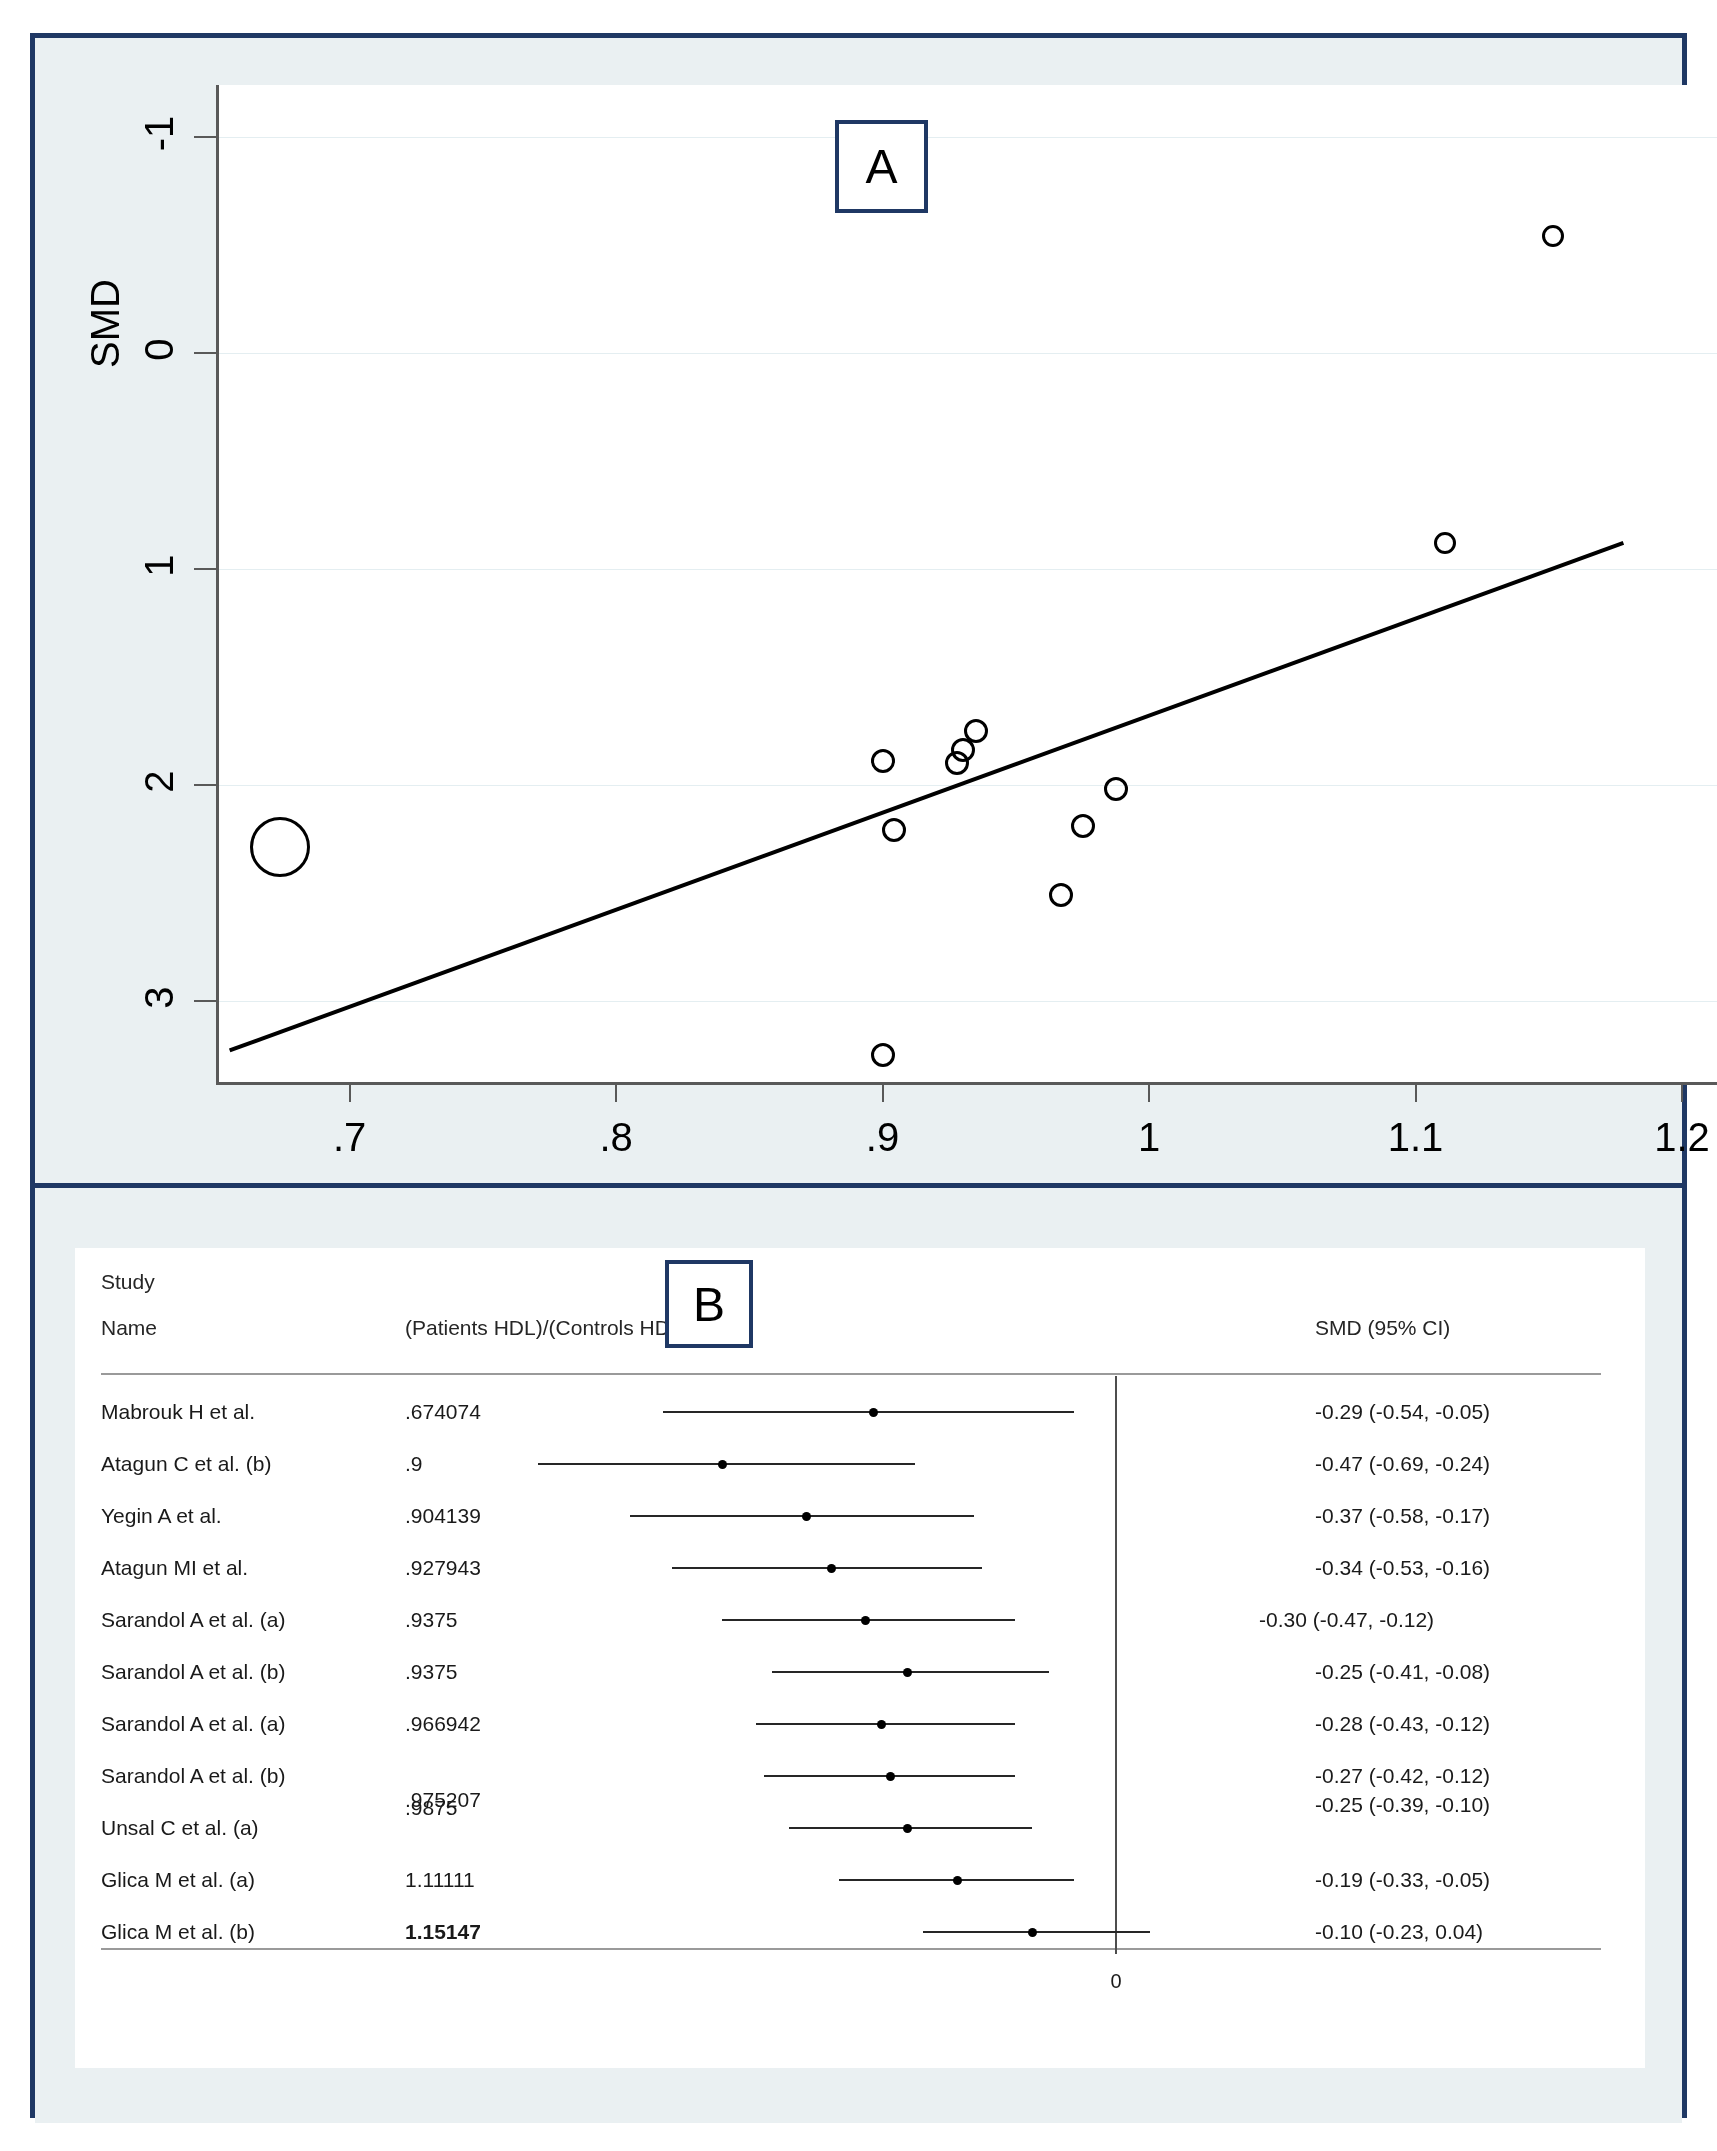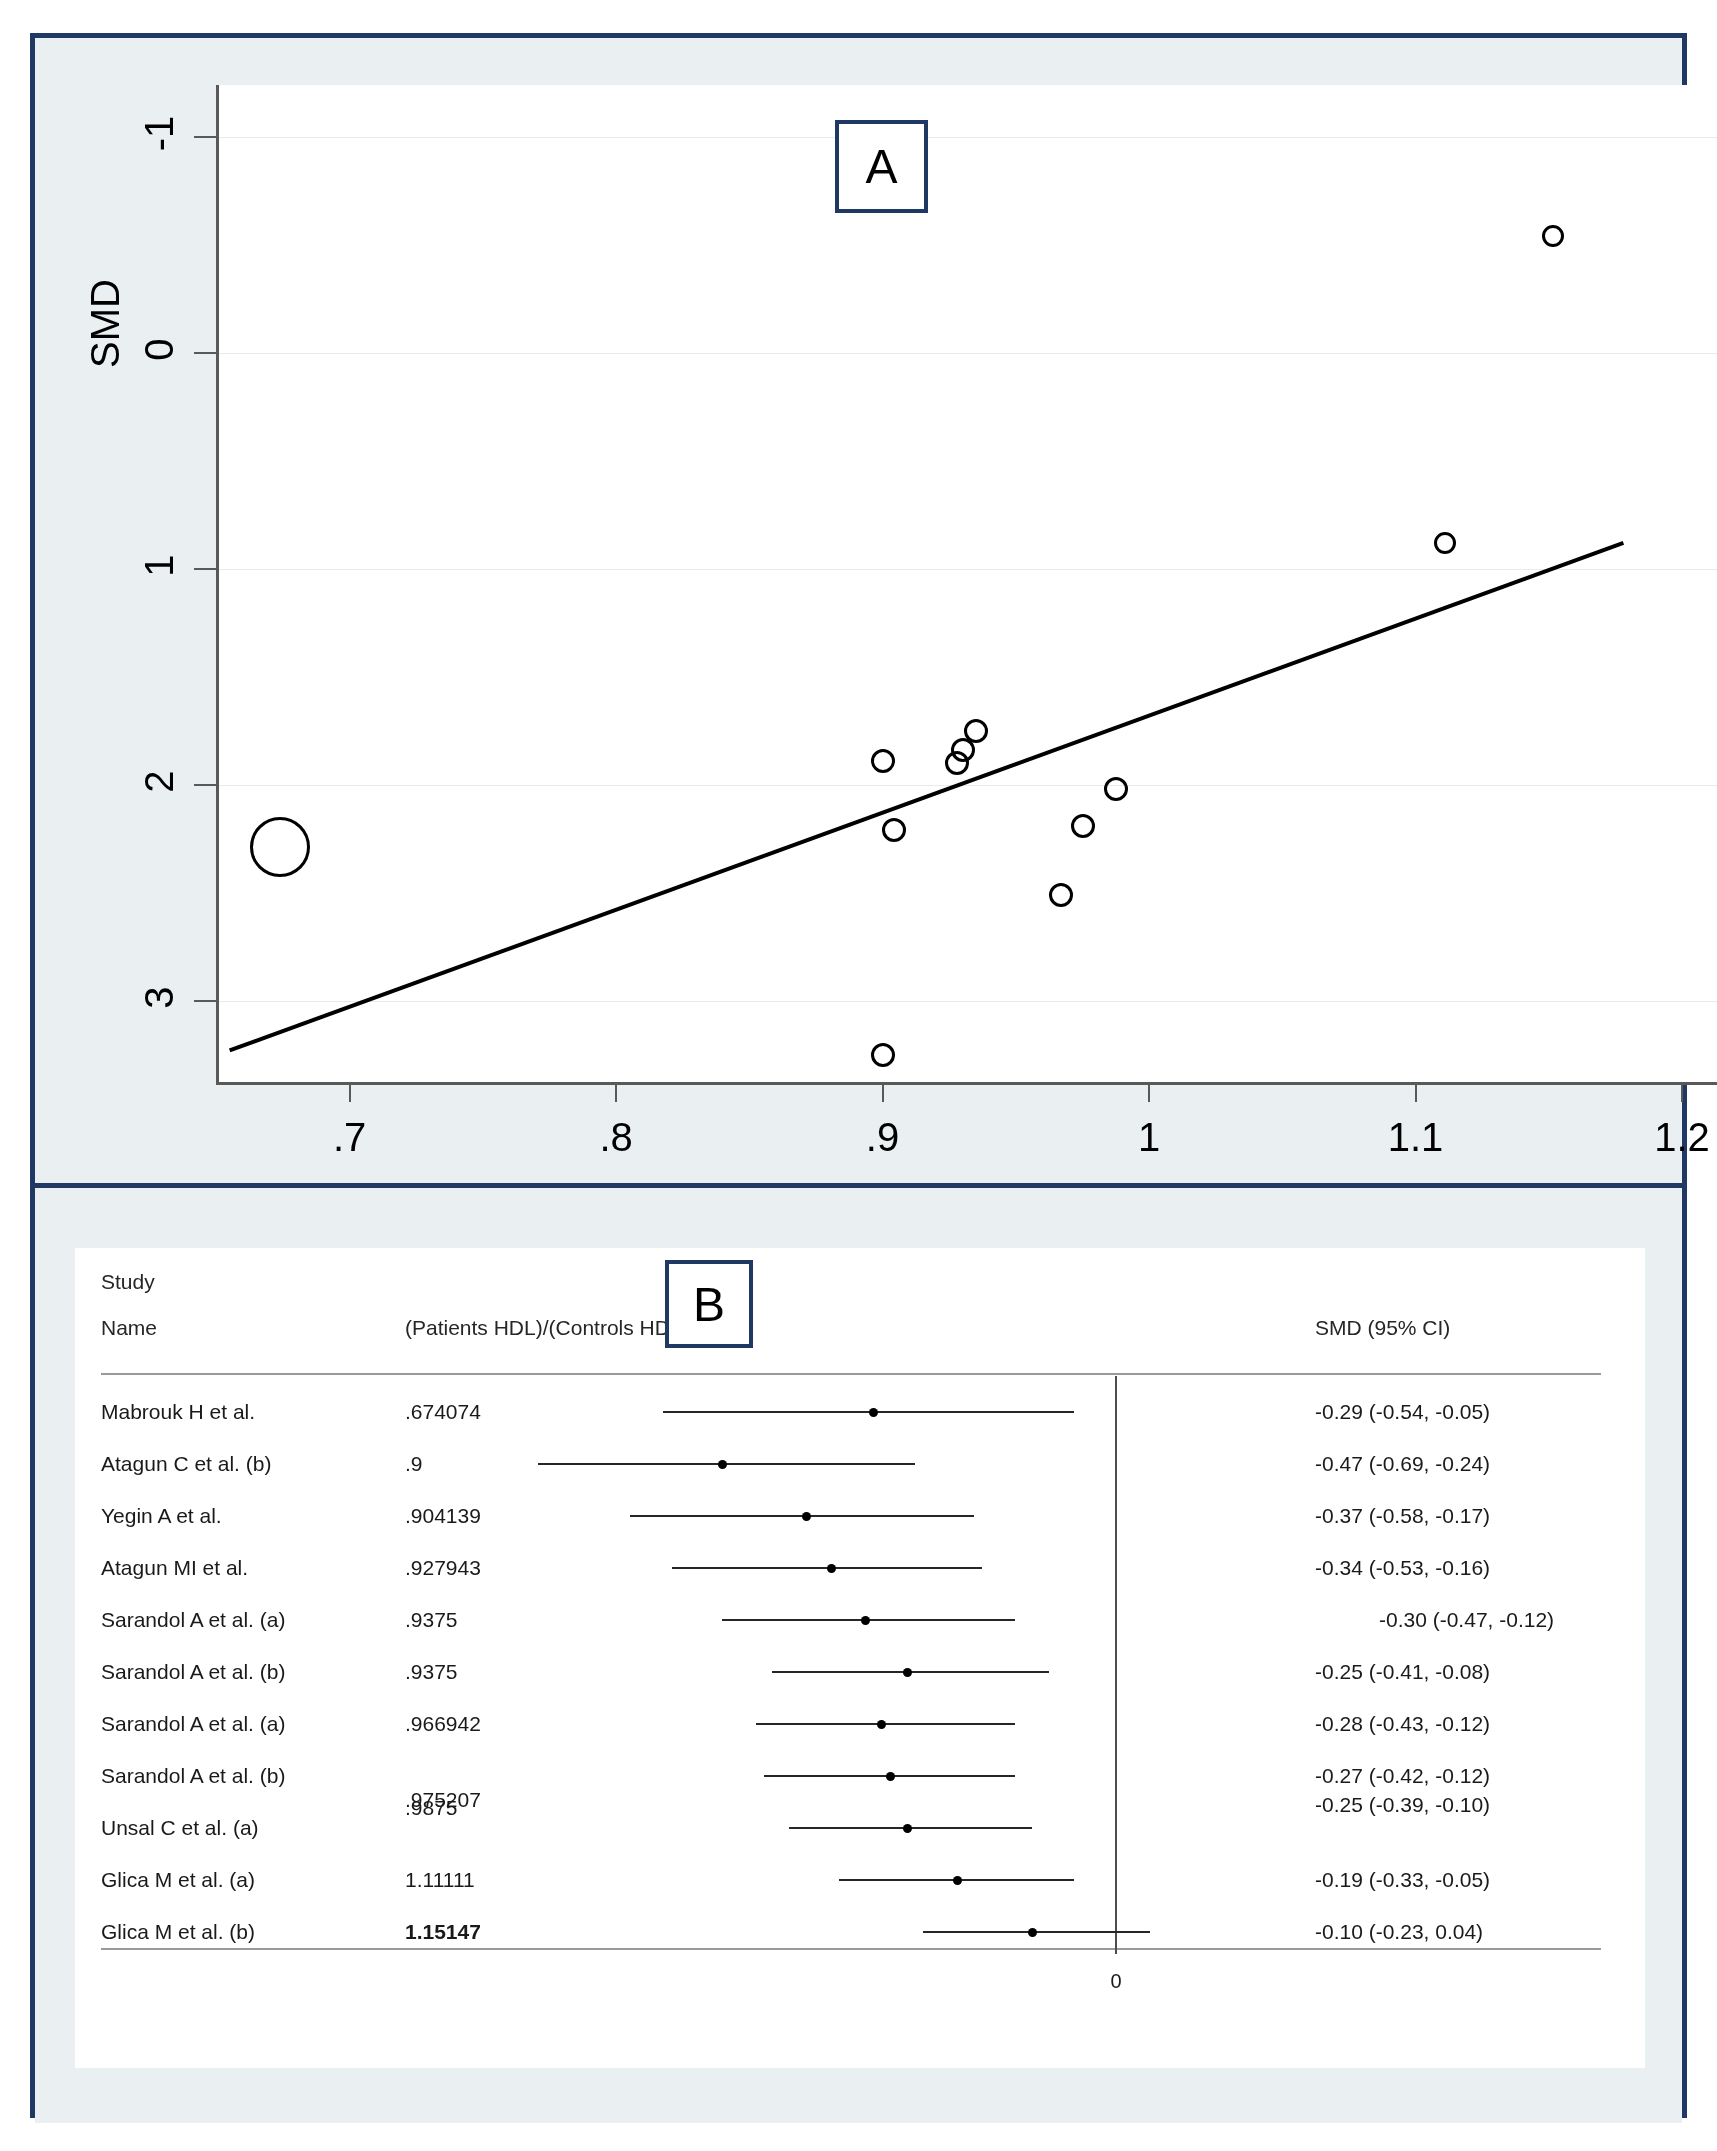--- a/index.html
+++ b/index.html
@@ -166,21 +166,21 @@
           <div>
             <div class="cell" style="left: 26px; top: 308px;">Atagun MI et al.</div>
             <div class="cell" style="left: 330px; top: 308px;">.927943</div>
             <div class="cell" style="left: 1240px; top: 308px;">-0.34 (-0.53, -0.16)</div>
             <div class="ciline" style="left: 596.86px; width: 310.06px; top: 319px;"></div>
             <div class="cimark" style="left: 756.08px; top: 316px;"></div>
           </div>
           <div>
             <div class="cell" style="left: 26px; top: 360px;">Sarandol A et al. (a)</div>
             <div class="cell" style="left: 330px; top: 360px;">.9375</div>
-            <div class="cell" style="left: 1304px; top: 360px; text-align: right;">-0.30 (-0.47, -0.12)</div>
+            <div class="cell" style="left: 1184px; top: 360px; text-align: right;">-0.30 (-0.47, -0.12)</div>
             <div class="ciline" style="left: 647.14px; width: 293.3px; top: 371px;"></div>
             <div class="cimark" style="left: 789.6px; top: 368px;"></div>
           </div>
           <div>
             <div class="cell" style="left: 26px; top: 412px;">Sarandol A et al. (b)</div>
             <div class="cell" style="left: 330px; top: 412px;">.9375</div>
             <div class="cell" style="left: 1240px; top: 412px;">-0.25 (-0.41, -0.08)</div>
             <div class="ciline" style="left: 697.42px; width: 276.54px; top: 423px;"></div>
             <div class="cimark" style="left: 831.5px; top: 420px;"></div>
           </div>

